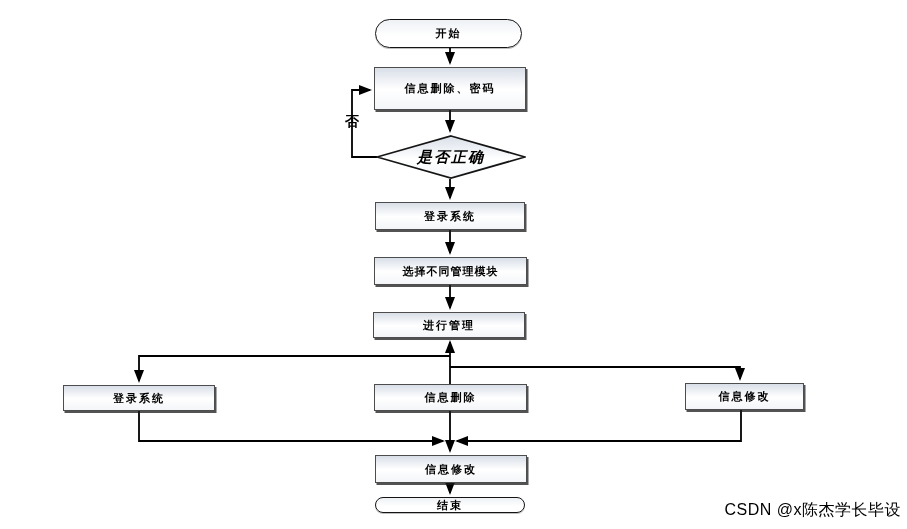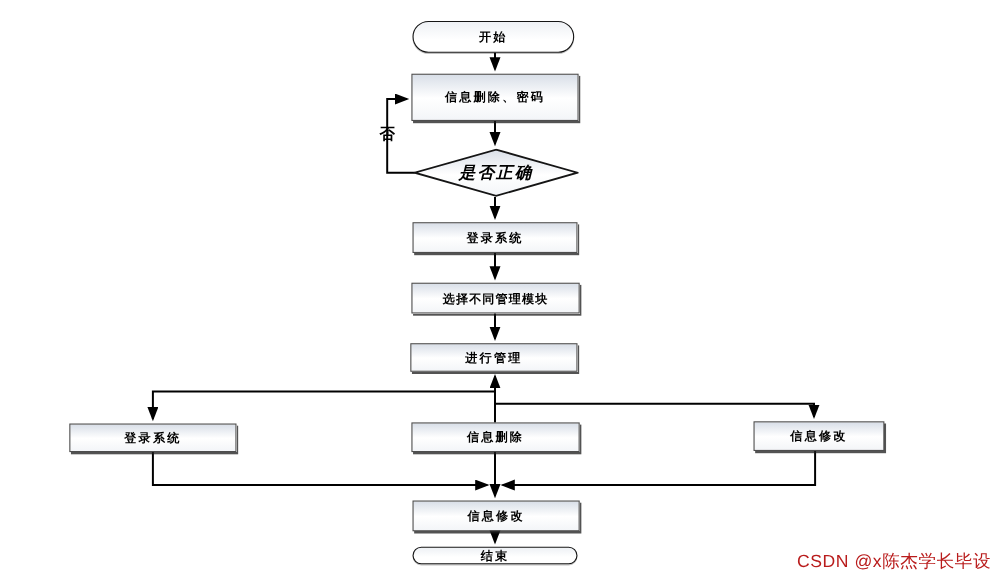--- a/index.html
+++ b/index.html
@@ -38,21 +38,21 @@
     font-weight:bold;font-size:15px;letter-spacing:2px;color:#000;font-style:italic;
   }
   .edge-label{
     position:absolute;
     font-weight:bold;font-size:14px;color:#000;
   }
   .watermark{
     position:absolute;
     right:6px;bottom:8px;
     font-size:16px;
-    color:#b91c1c;
+    color:#000000;
     letter-spacing:0.5px;
   }
 </style>
 </head>
 <body>
 
 <div id="canvas">
 
   <svg id="edges" viewBox="0 0 907 529" xmlns="http://www.w3.org/2000/svg">
     <defs>

